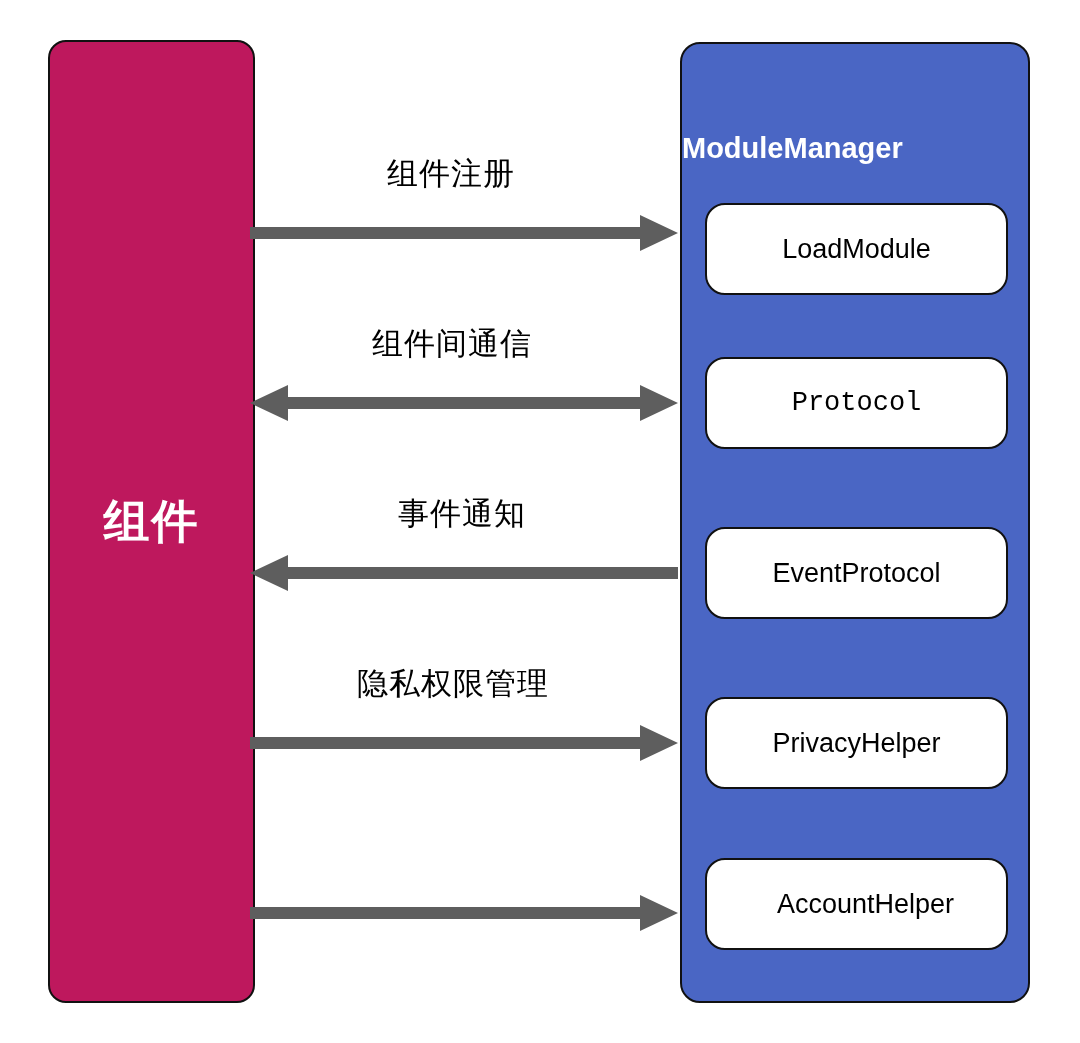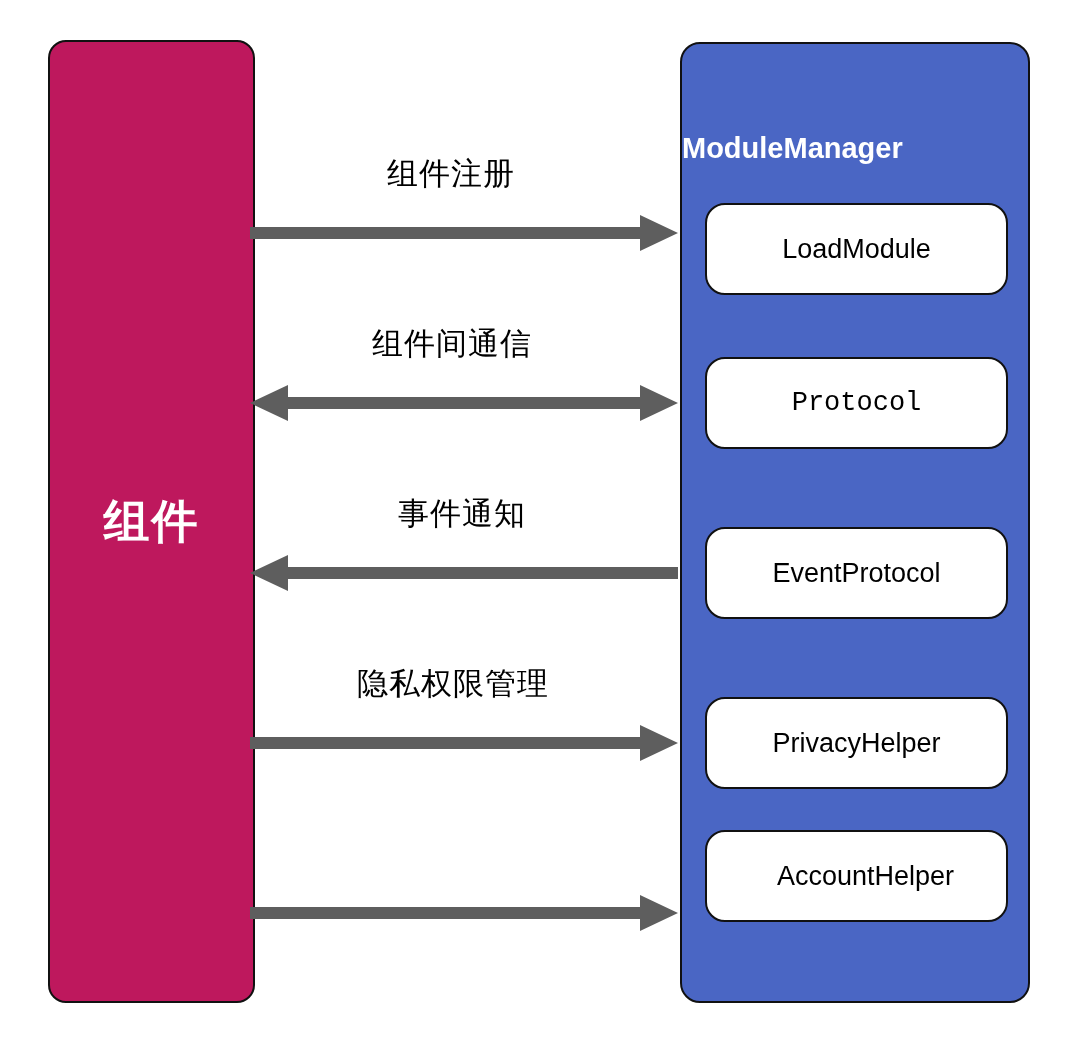--- a/index.html
+++ b/index.html
@@ -83,21 +83,21 @@
     justify-content: center;
     color: #000000;
     font-size: 27px;
     font-weight: normal;
     user-select: none;
   }
   .module-chip.m0 { top: 187px; margin-top: 16px; }
   .module-chip.m1 { top: 357px; font-family: Liberation Mono, monospace; }
   .module-chip.m2 { top: 527px; }
   .module-chip.m3 { top: 697px; }
-  .module-chip.m4 { top: 830px; padding-left: 18px; }
+  .module-chip.m4 { top: 858px; padding-left: 18px; }
 
   
   #arrow-layer {
     position: absolute;
     left: 0;
     top: 0;
     width: 1080px;
     height: 1043px;
     pointer-events: none;
   }

